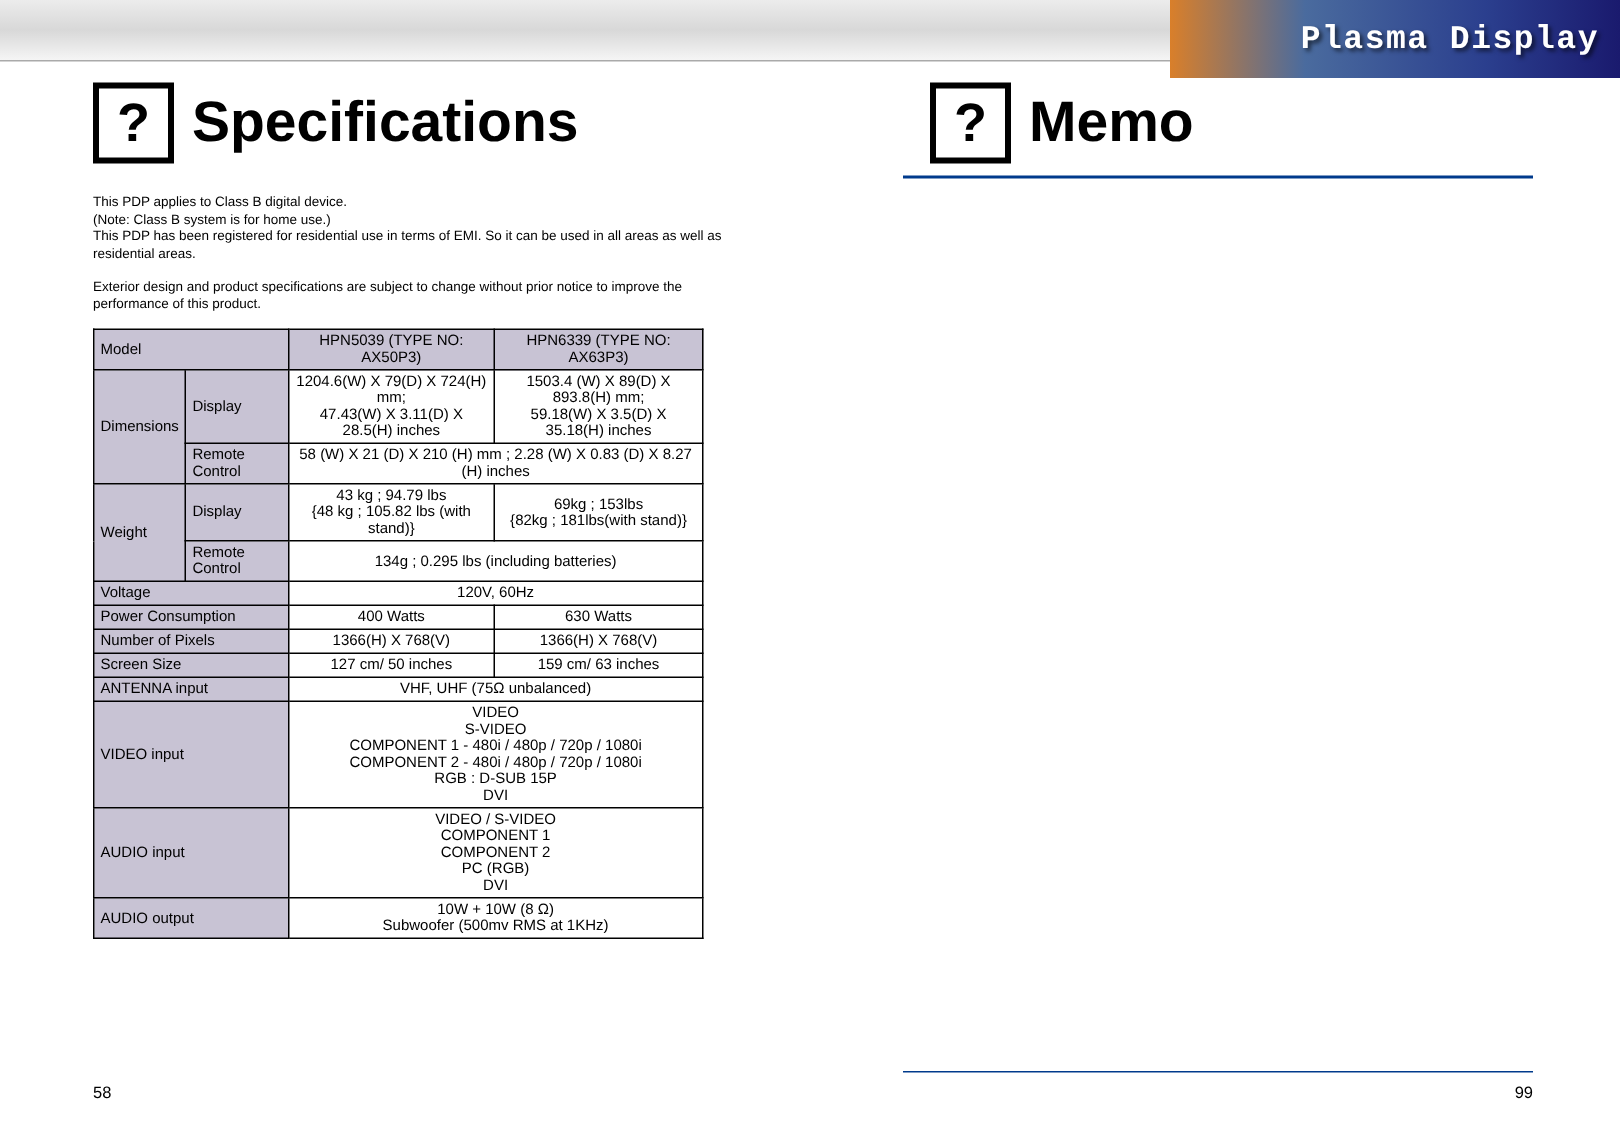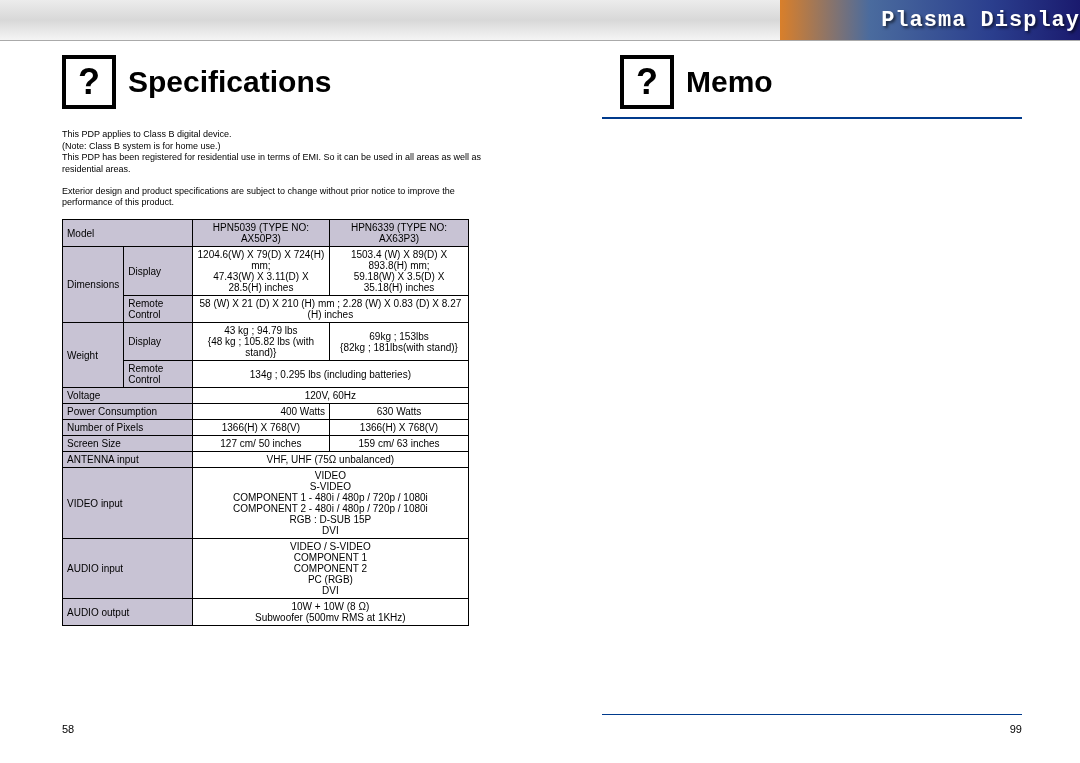--- a/index.html
+++ b/index.html
@@ -1,23 +1,23 @@
 <!DOCTYPE html>
 <html><head>
 <meta charset="utf-8">
 <style>
   body{margin:0;padding:0;width:1080px;height:763px;font-family:Arial,Helvetica,sans-serif;background:#fff;color:#000;font-size:10px;position:relative}
   .spread{display:flex;width:1080px;height:763px}
   .page{width:540px;height:763px;position:relative;box-sizing:border-box}
   .header-bar{height:40px;background:linear-gradient(#ececec,#d8d8d8,#f5f5f5);border-bottom:1px solid #aaa}
-  .banner{position:absolute;top:0;right:0;width:300px;height:40px;background:linear-gradient(90deg,#d97f2a,#4a6b9e 30%,#2b3f8e 70%,#1a1a6e);display:flex;align-items:center;justify-content:flex-end;padding-right:0;box-sizing:border-box}
+  .banner{position:absolute;top:0;right:0;width:300px;height:52px;background:linear-gradient(90deg,#d97f2a,#4a6b9e 30%,#2b3f8e 70%,#1a1a6e);display:flex;align-items:center;justify-content:flex-end;padding-right:14px;box-sizing:border-box}
   .banner-text{font-family:'Courier New',monospace;font-weight:bold;color:#fff;font-size:22px;text-shadow:2px 2px 3px rgba(0,0,0,.6);letter-spacing:1px}
   .section-head{display:flex;align-items:center;margin:14px 0 0 62px}
   .qmark{width:46px;height:46px;border:4px solid #000;display:flex;align-items:center;justify-content:center;font-size:36px;font-weight:bold;margin-right:12px}
-  .section-title{font-size:30px;font-weight:bold;font-family:Arial,sans-serif}
+  .section-title{font-size:38px;font-weight:bold;font-family:Arial,sans-serif}
   .underline{height:2px;background:#003a8c;margin:8px 60px 0 0}
   .page-right .section-head{margin-left:80px}
   .page-right .underline{margin-left:62px;margin-right:58px}
   .intro{margin:20px 0 0 62px;width:420px;font-size:9px;line-height:1.3}
   .intro p{margin:0 0 10px 0}
   .spec-table{border-collapse:collapse;margin:10px 0 0 62px;width:407px;font-size:10px}
   .spec-table td{border:1px solid #000;padding:2px 4px;vertical-align:middle}
   .label-cell{background:#c8c3d4}
   .center{text-align:center}
   .page-num{position:absolute;bottom:28px;font-size:11px}
@@ -72,21 +72,21 @@
           <tr>
             <td class="label-cell">Remote Control</td>
             <td class="center" colspan="2" style="white-space: pre-line;">134g ; 0.295 lbs (including batteries)</td>
           </tr>
           <tr>
             <td class="label-cell" colspan="2">Voltage</td>
             <td class="center" colspan="2" style="white-space: pre-line;">120V, 60Hz</td>
           </tr>
           <tr>
             <td class="label-cell" colspan="2">Power Consumption</td>
-            <td class="center" style="white-space: pre-line; text-align: right;">400 Watts</td>
+            <td class="center" style="white-space: pre-line;">400 Watts</td>
             <td class="center" style="white-space: pre-line;">630 Watts</td>
           </tr>
           <tr>
             <td class="label-cell" colspan="2">Number of Pixels</td>
             <td class="center" style="white-space: pre-line;">1366(H) X 768(V)</td>
             <td class="center" style="white-space: pre-line;">1366(H) X 768(V)</td>
           </tr>
           <tr>
             <td class="label-cell" colspan="2">Screen Size</td>
             <td class="center" style="white-space: pre-line;">127 cm/ 50 inches</td>

